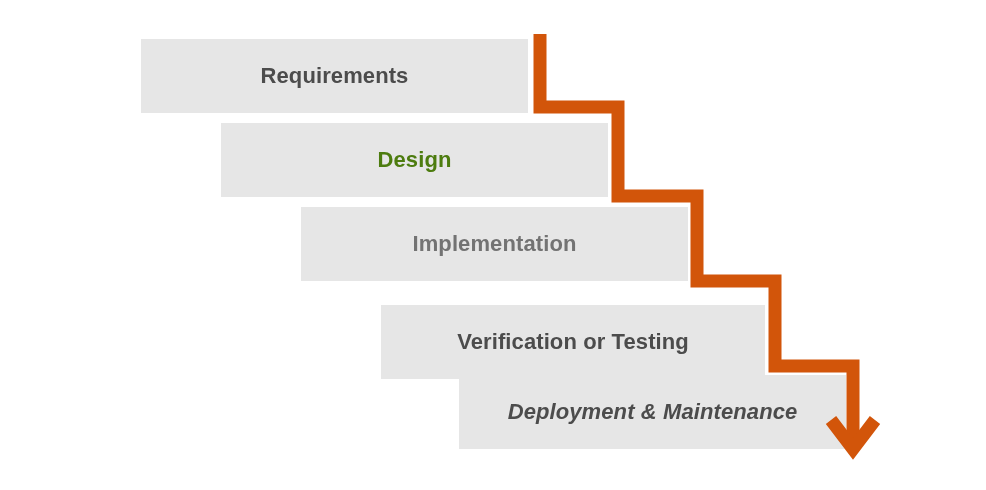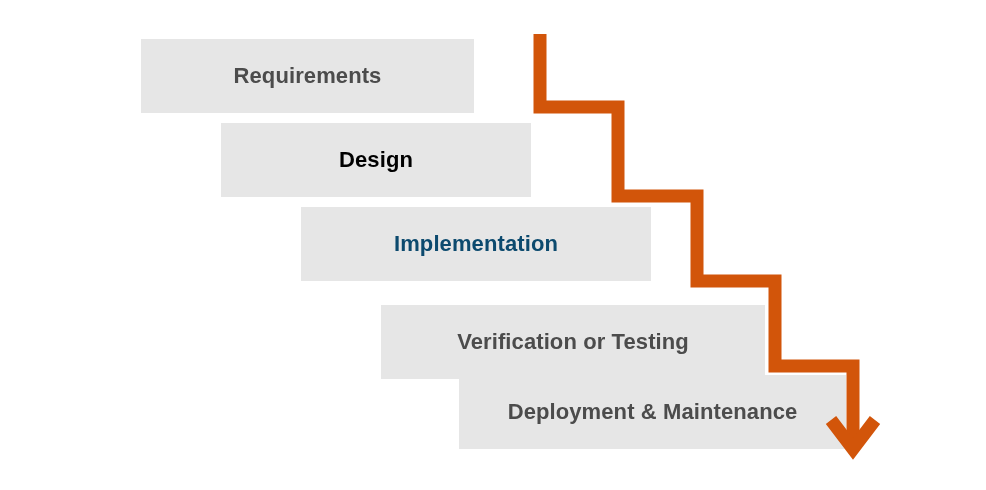--- a/index.html
+++ b/index.html
@@ -43,37 +43,37 @@
     width: 986px;
     height: 490px;
     pointer-events: none;
   }
 </style>
 </head>
 <body>
 
 <div id="diagram-root" style="width: 986px; height: 490px; background: rgb(255, 255, 255);">
 
-  <div class="phase-box" id="box-0" style="left: 141px; top: 39px; width: 333px; height: 74px; background: rgb(230, 230, 230); color: rgb(76, 76, 76);">
+  <div class="phase-box" id="box-0" style="left: 141px; top: 39px; width: 387px; height: 74px; background: rgb(230, 230, 230); color: rgb(76, 76, 76);">
     <span class="phase-label">Requirements</span>
   </div>
 
-  <div class="phase-box" id="box-1" style="left: 221px; top: 123px; width: 310px; height: 74px; background: rgb(230, 230, 230); color: #000000;">
+  <div class="phase-box" id="box-1" style="left: 221px; top: 123px; width: 387px; height: 74px; background: rgb(230, 230, 230); color: #4d7c0f;">
     <span class="phase-label">Design</span>
   </div>
 
-  <div class="phase-box" id="box-2" style="left: 301px; top: 207px; width: 350px; height: 74px; background: rgb(230, 230, 230); color: #0c4a6e;">
+  <div class="phase-box" id="box-2" style="left: 301px; top: 207px; width: 387px; height: 74px; background: rgb(230, 230, 230); color: #737373;">
     <span class="phase-label">Implementation</span>
   </div>
 
   <div class="phase-box" id="box-3" style="left: 381px; top: 291px; width: 384px; height: 74px; background: rgb(230, 230, 230); color: rgb(76, 76, 76); margin-top: 14px;">
     <span class="phase-label">Verification or Testing</span>
   </div>
 
-  <div class="phase-box" id="box-4" style="left: 459px; top: 375px; width: 387px; height: 74px; background: rgb(230, 230, 230); color: rgb(76, 76, 76);">
+  <div class="phase-box" id="box-4" style="left: 459px; top: 375px; width: 387px; height: 74px; background: rgb(230, 230, 230); color: rgb(76, 76, 76); font-style: italic;">
     <span class="phase-label">Deployment &amp; Maintenance</span>
   </div>
 
   <svg id="flow-arrow" viewBox="0 0 986 490" style="width: 986px; height: 490px;">
     <path id="arrow-stem" fill="none" stroke-linecap="butt" stroke-linejoin="miter" d="M 540 34 L 540 107 L 618 107 L 618 196 L 697 196 L 697 281 L 775 281 L 775 366 L 853 366 L 853 444" stroke="#d2550a" stroke-width="13"></path>
     <polyline id="arrow-head" fill="none" stroke-linecap="butt" stroke-linejoin="miter" points="831,420 853,449 875,420" stroke="#d2550a" stroke-width="13"></polyline>
   </svg>
 
 </div>
 

